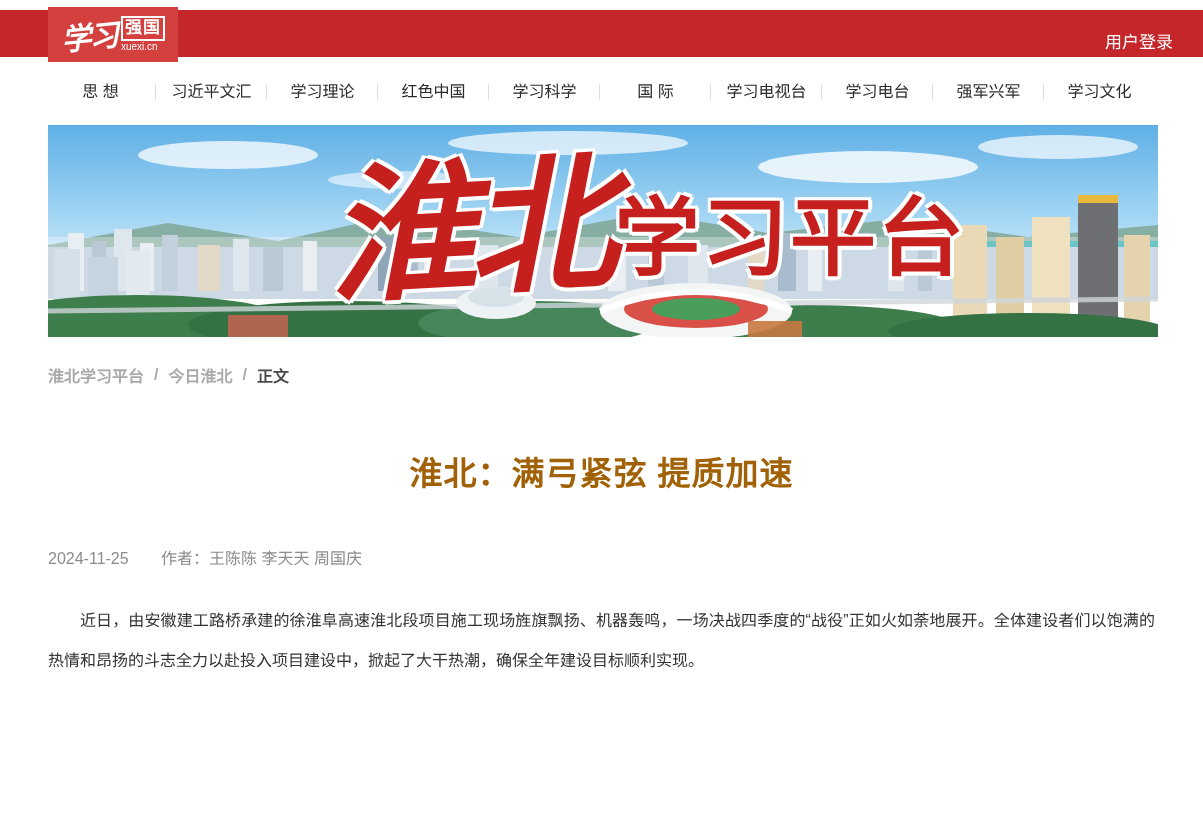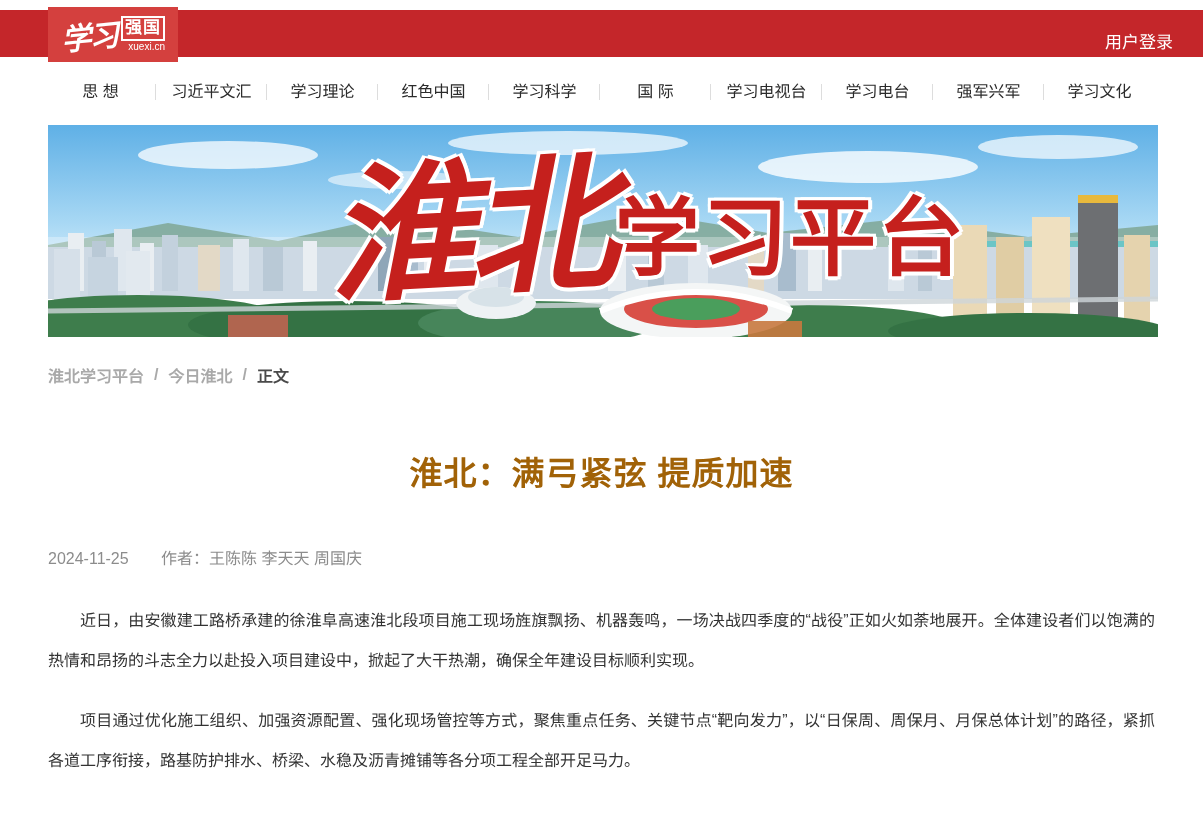--- a/index.html
+++ b/index.html
@@ -5,21 +5,21 @@
   * { margin:0; padding:0; box-sizing:border-box; }
   html,body { width:1203px; height:819px; background:#fff; overflow:hidden;
     font-family:"Liberation Sans","DejaVu Sans",sans-serif; }
 
   
   .topbar { position:relative; margin-top:10px; height:47px; background:#c4262a; }
   .logo { position:absolute; left:48px; top:-3px; width:130px; height:55px;
     background:#d4403e; display:flex; align-items:center; justify-content:center; gap:4px; cursor:pointer; }
   .logo-script { color:#fff; font-size:30px; font-weight:bold; font-style:italic;
     letter-spacing:-2px; transform:rotate(-6deg); }
-  .logo-right { display:flex; flex-direction:column; align-items:flex-end; }
+  .logo-right { display:flex; flex-direction:column; align-items:flex-start; }
   .logo-block { color:#fff; font-size:17px; font-weight:bold; border:2px solid #fff;
     padding:0 2px; line-height:1.2; letter-spacing:1px; }
   .logo-domain { color:#fff; font-size:10px; font-weight:normal; line-height:1.2; }
   .login { position:absolute; right:30px; top:0; height:61px; display:flex; align-items:center;
     color:#fff; font-size:17px; cursor:pointer; }
 
   
   .nav { display:flex; margin:20px 48px 0 45px; }
   .nav li { flex:1; list-style:none; text-align:center; font-size:16px; color:#2b2b2b;
     line-height:30px; position:relative; cursor:pointer; white-space:nowrap; }
@@ -175,14 +175,13 @@
   <span class="current">正文</span>
 </nav>
 
 <article class="article">
   <h1>淮北：满弓紧弦 提质加速</h1>
   <div class="meta">
     <span class="date">2024-11-25</span>
     <span>作者：王陈陈 李天天 周国庆</span>
   </div>
   <p>近日，由安徽建工路桥承建的徐淮阜高速淮北段项目施工现场旌旗飘扬、机器轰鸣，一场决战四季度的“战役”正如火如荼地展开。全体建设者们以饱满的热情和昂扬的斗志全力以赴投入项目建设中，掀起了大干热潮，确保全年建设目标顺利实现。</p>
-  <p>项目通过优化施工组织、加强资源配置、强化现场管控等方式，聚焦重点任务、关键节点“靶向发力”，以“日保周、周保月、月保总体计划”的路径，紧抓各道工序衔接，路基防护排水、桥梁、水稳及沥青摊铺等各分项工程全部开足马力。</p>
 </article>
 
 </body></html>

